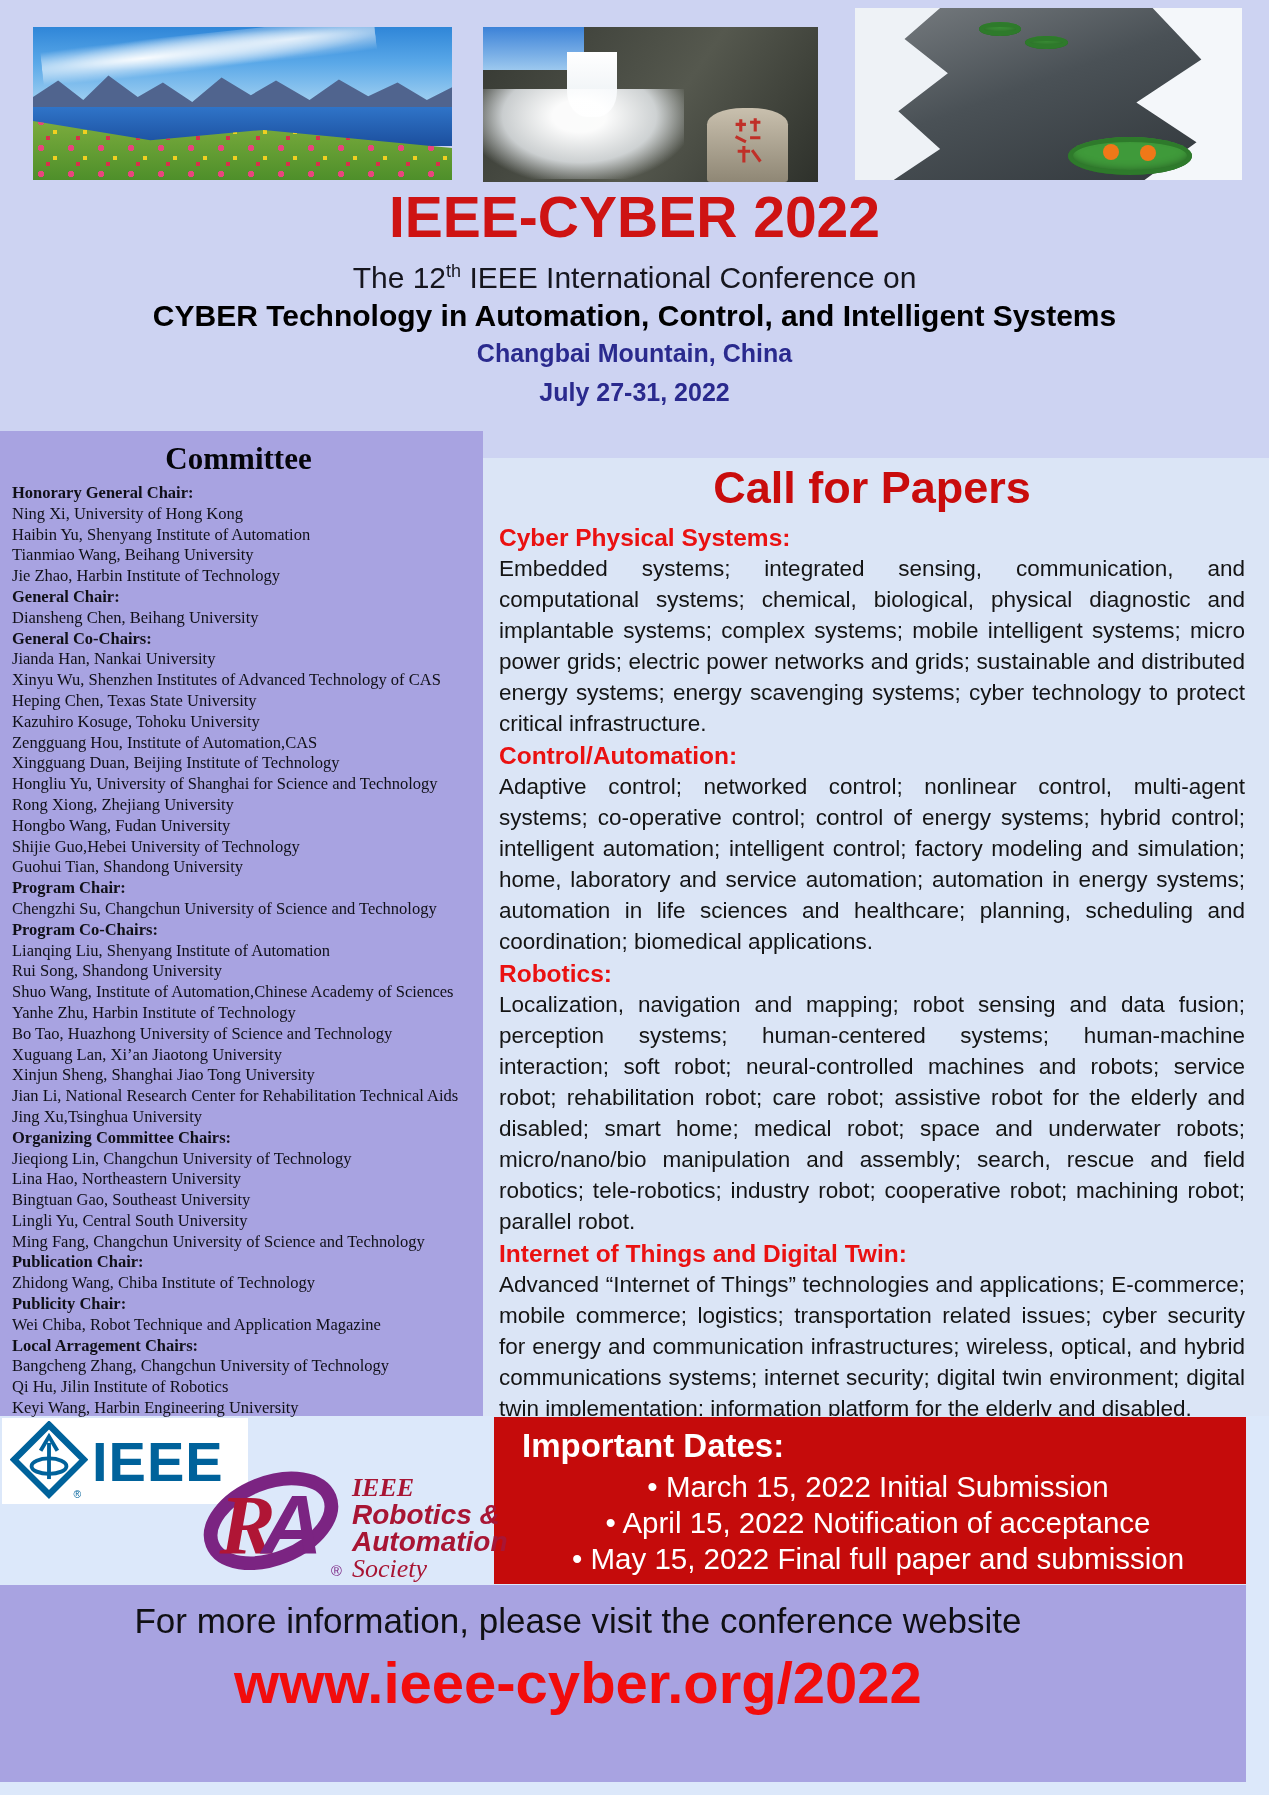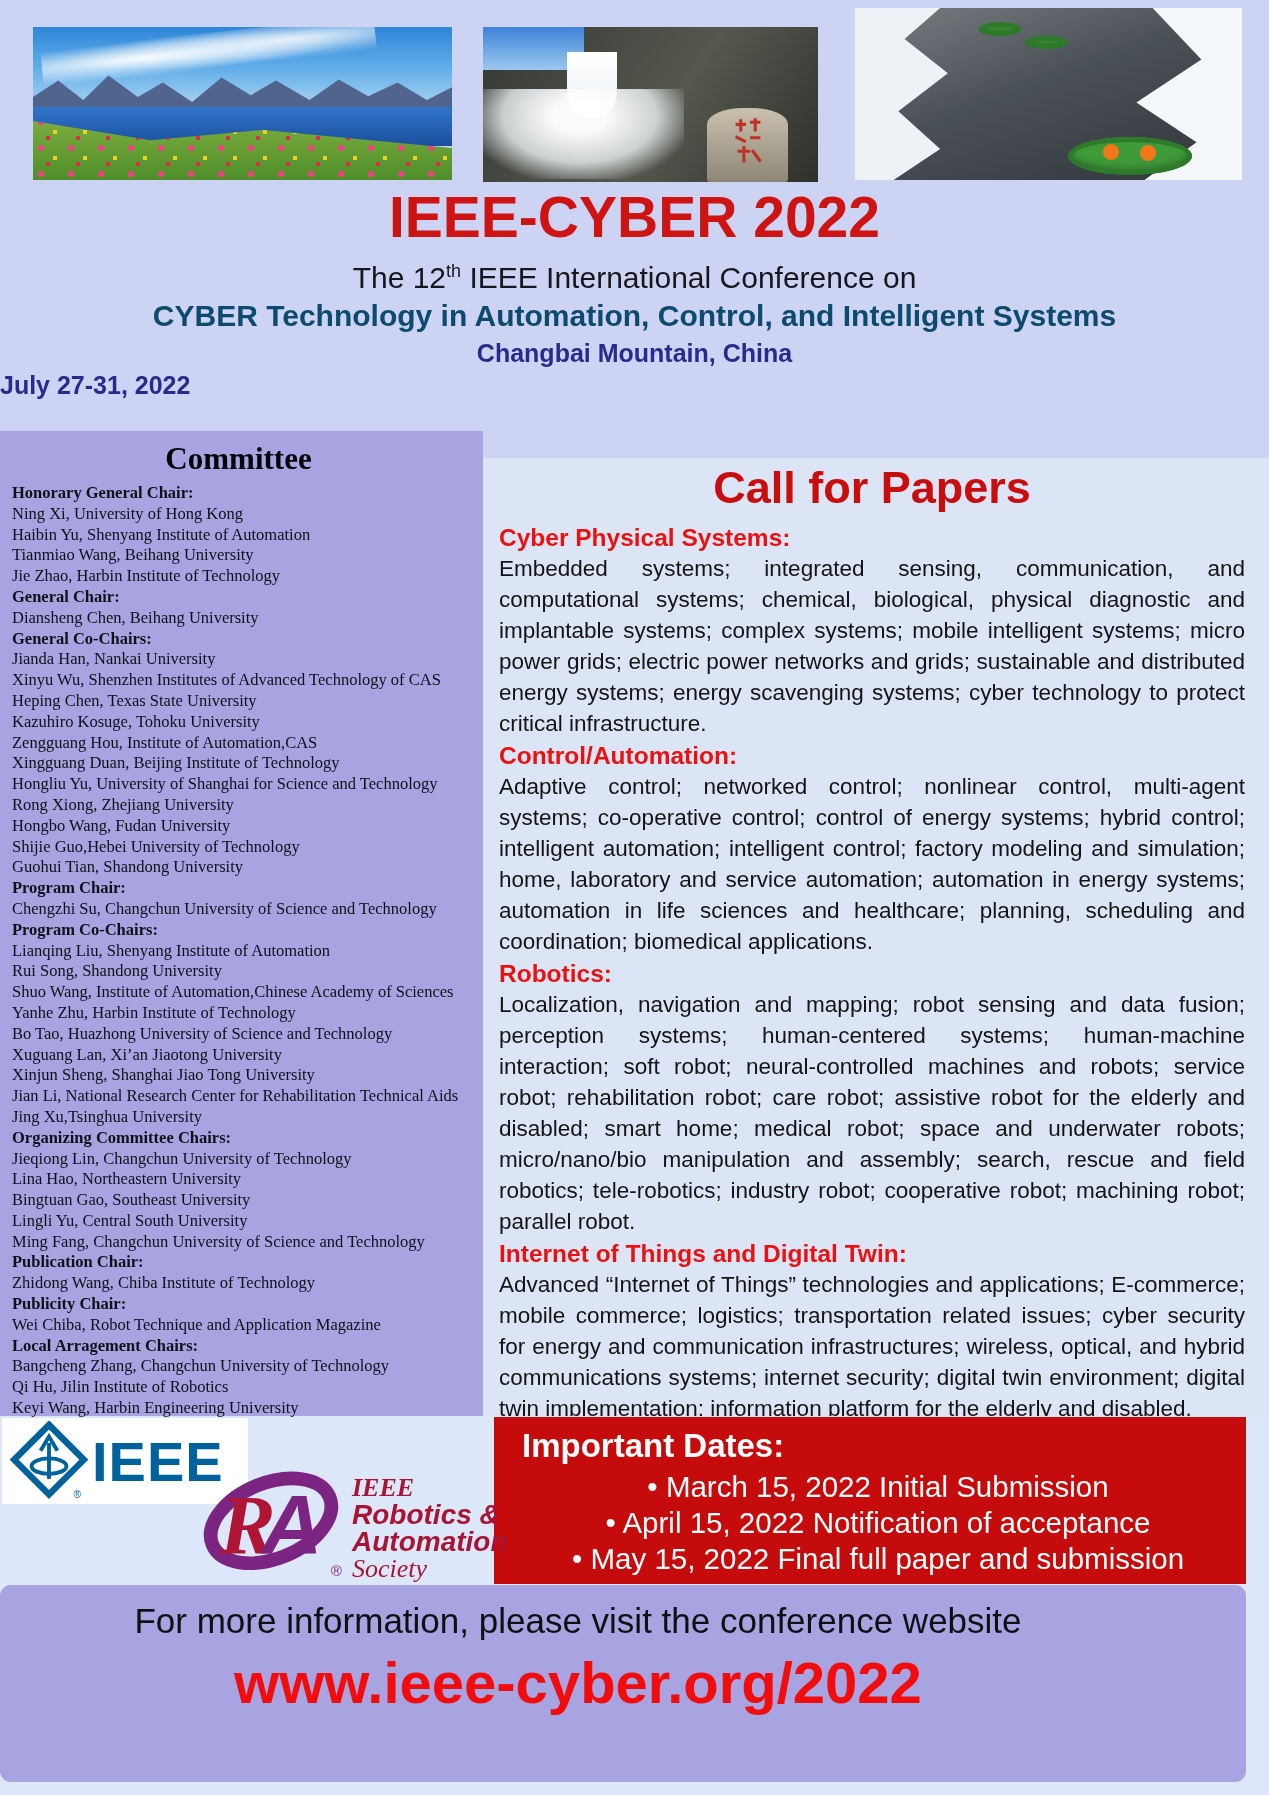--- a/index.html
+++ b/index.html
@@ -47,23 +47,23 @@
   .raft{position:absolute;background:#3f9a3a;border-radius:50%;
     box-shadow:inset 0 0 0 5px #2e7a2b, inset 0 -4px 10px rgba(0,0,0,.45);}
   .raft-big{right:13%;bottom:3%;width:32%;height:22%;}
   .raft-s1{left:32%;top:8%;width:11%;height:8%;}
   .raft-s2{left:44%;top:16%;width:11%;height:8%;}
   .pax{position:absolute;background:#f07818;border-radius:50%;}
 
   .h-title{padding-top:186px;text-align:center;font-size:57px;line-height:62px;font-weight:bold;color:#ce1313;}
   .h-sub1{margin-top:13px;text-align:center;font-size:30px;color:#16161e;}
   .h-sub1 sup{font-size:18px;}
-  .h-sub2{margin-top:4px;text-align:center;font-size:30px;font-weight:bold;color:#0c4a6e;}
+  .h-sub2{margin-top:4px;text-align:center;font-size:30px;font-weight:bold;color:#000000;}
   .h-loc{margin-top:6px;text-align:center;font-size:25px;font-weight:bold;color:#2a2a8e;}
-  .h-date{margin-top:3px;text-align:left;font-size:25px;font-weight:bold;color:#2a2a8e;}
+  .h-date{margin-top:10px;text-align:center;font-size:25px;font-weight:bold;color:#2a2a8e;}
 
   
   .main{display:flex;height:985px;background:#cdd3f2;}
   .committee{position:relative;z-index:2;width:483px;box-sizing:border-box;background:#a8a3e1;
     padding:6px 0 0 12px;font-family:"Liberation Serif",serif;}
   .c-head{font-size:31px;font-weight:bold;color:#05050a;text-align:center;margin:4px 18px 6px 0;}
   .c-role,.c-name{font-size:16.5px;line-height:20.8px;white-space:nowrap;color:#101018;}
   .c-role{font-weight:bold;}
   .cfp{flex:1;margin-top:27px;background:#dbe5f6;box-sizing:border-box;padding:2px 24px 0 16px;}
   .cfp-head{font-size:45px;font-weight:bold;color:#c90c0c;text-align:center;margin:2px 0 8px 0;}
@@ -82,21 +82,21 @@
   .ras-l4{font-family:"Liberation Serif",serif;font-style:italic;font-size:26px;}
   .dates-box{position:absolute;left:494px;top:1px;width:752px;height:167px;background:#c50b0b;
     color:#ffffff;box-sizing:border-box;padding:10px 0 0 16px;}
   .d-head{font-size:33px;font-weight:bold;margin-left:12px;margin-bottom:4px;}
   .date-item{font-size:29.5px;line-height:36px;text-align:center;}
   .date-item::before{content:"• ";}
 
   
   .bottomwrap{background:#dce8fa;height:210px;}
   .footerband{width:1246px;height:197px;background:#a8a3e1;box-sizing:border-box;
-    text-align:center;padding:16px 90px 0 0;border-radius:11px;}
+    text-align:center;padding:16px 90px 0 0;}
   .f-info{font-size:35px;color:#101014;}
   .f-url{display:inline-block;font-size:58px;font-weight:bold;color:#f20c0c;margin-top:8px;}
 </style>
 </head>
 <body>
 
 <div class="page">
 
   <div class="header">
     <div class="photo photo1">

